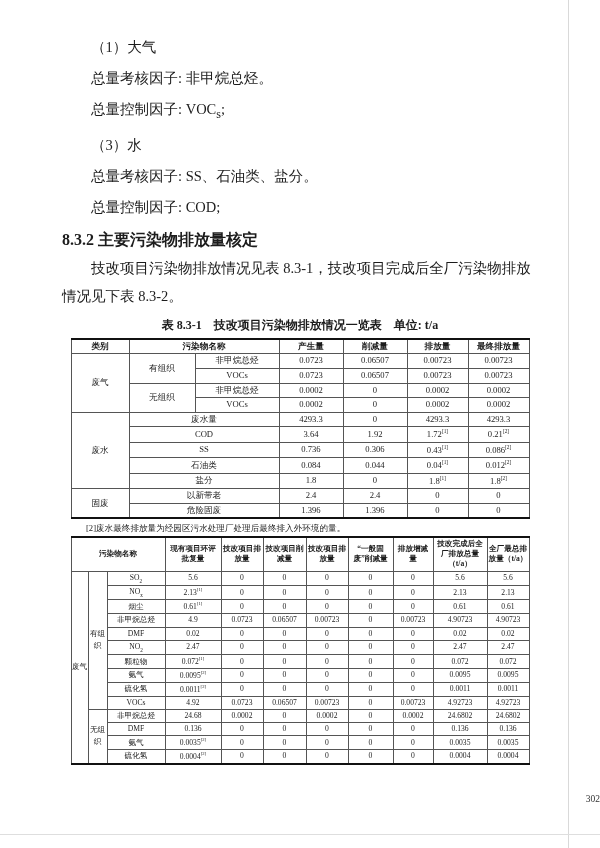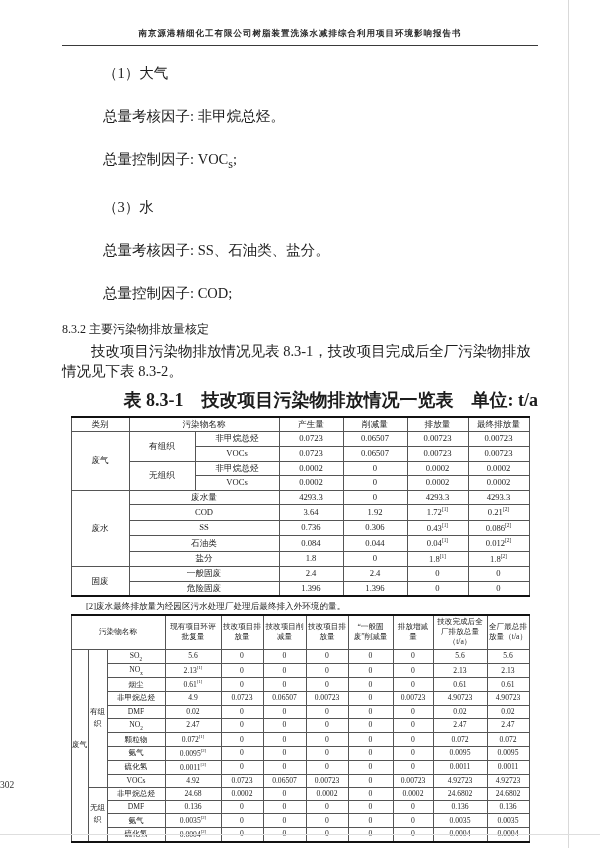--- a/index.html
+++ b/index.html
@@ -7,54 +7,53 @@
     width:600px; height:848px; overflow:hidden; position:relative;
     background:#ffffff; color:#1c1c1c;
     font-family:"Liberation Serif","DejaVu Serif",serif;
   }
   .page { padding:28px 62px 0 62px; position:relative; }
   .doc-header {
     text-align:center; font-size:8.5px; color:#2a2a2a; letter-spacing:1px;
     padding-bottom:5px; border-bottom:1.5px solid #3a3a3a; font-weight:bold;
   }
   .body-text { margin-top:4px; }
-  .body-text p { margin:12px; font-size:14.5px; line-height:31px; text-indent:2em; }
-  .section-heading { font-size:12px; font-weight:normal; margin:7px 0 3px 0; }
-  .para { margin:0; font-size:14.5px; line-height:20px; text-indent:2em; }
-  .table-title { text-align:right; font-weight:bold; font-size:18px; margin:7px 0 4px 0; }
+  .body-text p { margin:0; font-size:14.5px; line-height:31px; text-indent:2em; }
+  .section-heading { font-size:16px; font-weight:bold; margin:7px 0 3px 0; }
+  .para { margin:0; font-size:14.5px; line-height:28px; text-indent:2em; }
+  .table-title { text-align:center; font-weight:bold; font-size:12px; margin:7px 0 4px 0; }
   table.doc-table {
     border-collapse:collapse; table-layout:fixed; margin:0 auto; width:458px;
     border-top:2.5px solid #111; border-bottom:2px solid #111;
     border-left:1.2px solid #222; border-right:1.2px solid #222;
   }
   .doc-table th, .doc-table td {
     border:1px solid #555; text-align:center; vertical-align:middle;
     padding:1px 1px; line-height:1.35; overflow:hidden;
   }
   .t1 th, .t1 td { font-size:8.6px; }
   .t2 th, .t2 td { font-size:7.6px; }
-  .doc-table th { font-weight:normal; }
+  .doc-table th { font-weight:bold; }
   .doc-table sup { font-size:0.62em; }
   .doc-table sub { font-size:0.68em; }
   td.vert { word-break:break-all; line-height:1.6; padding:0; }
   .notes { width:458px; margin:3px auto 0 auto; font-size:8.6px; line-height:1.55; color:#222; }
   .notes .n2 { padding-left:15px;font-family:Liberation Serif, serif; }
   .footer {
-    position:absolute; bottom:58px; left:0; width:100%;
-    text-align:left; font-size:9.5px; color:#333;
+    position:absolute; bottom:44px; left:0; width:100%;
+    text-align:right; font-size:9.5px; color:#333;
   }
   .edge-right { position:absolute; top:0; right:31px; width:1px; height:100%; background:#d9d9d9; }
   .edge-bottom { position:absolute; bottom:13px; left:0; width:100%; height:1px; background:#dedede; }
 </style>
 </head>
 <body>
 
 <div class="page">
 
-  <div class="doc-header">南京源港精细化工有限公司树脂装置洗涤水减排综合利用项目环境影响报告书</div>
 
   <div class="body-text">
     <p>（1）大气</p>
     <p>总量考核因子: 非甲烷总烃。</p>
     <p><span>总量控制因子: VOC</span><sub>s</sub><span>;</span></p>
     <p>（3）水</p>
     <p>总量考核因子: SS、石油类、盐分。</p>
     <p>总量控制因子: COD;</p>
   </div>
 
@@ -145,21 +144,21 @@
         </tr>
         <tr>
           <td colspan="2">盐分</td>
           <td>1.8</td>
           <td>0</td>
           <td>1.8<sup>[1]</sup></td>
           <td>1.8<sup>[2]</sup></td>
         </tr>
         <tr>
           <td rowspan="2">固废</td>
-          <td colspan="2">一般固废</td>
+          <td colspan="2">以新带老</td>
           <td>2.4</td>
           <td>2.4</td>
           <td>0</td>
           <td>0</td>
         </tr>
         <tr>
           <td colspan="2">危险固废</td>
           <td>1.396</td>
           <td>1.396</td>
           <td>0</td>

